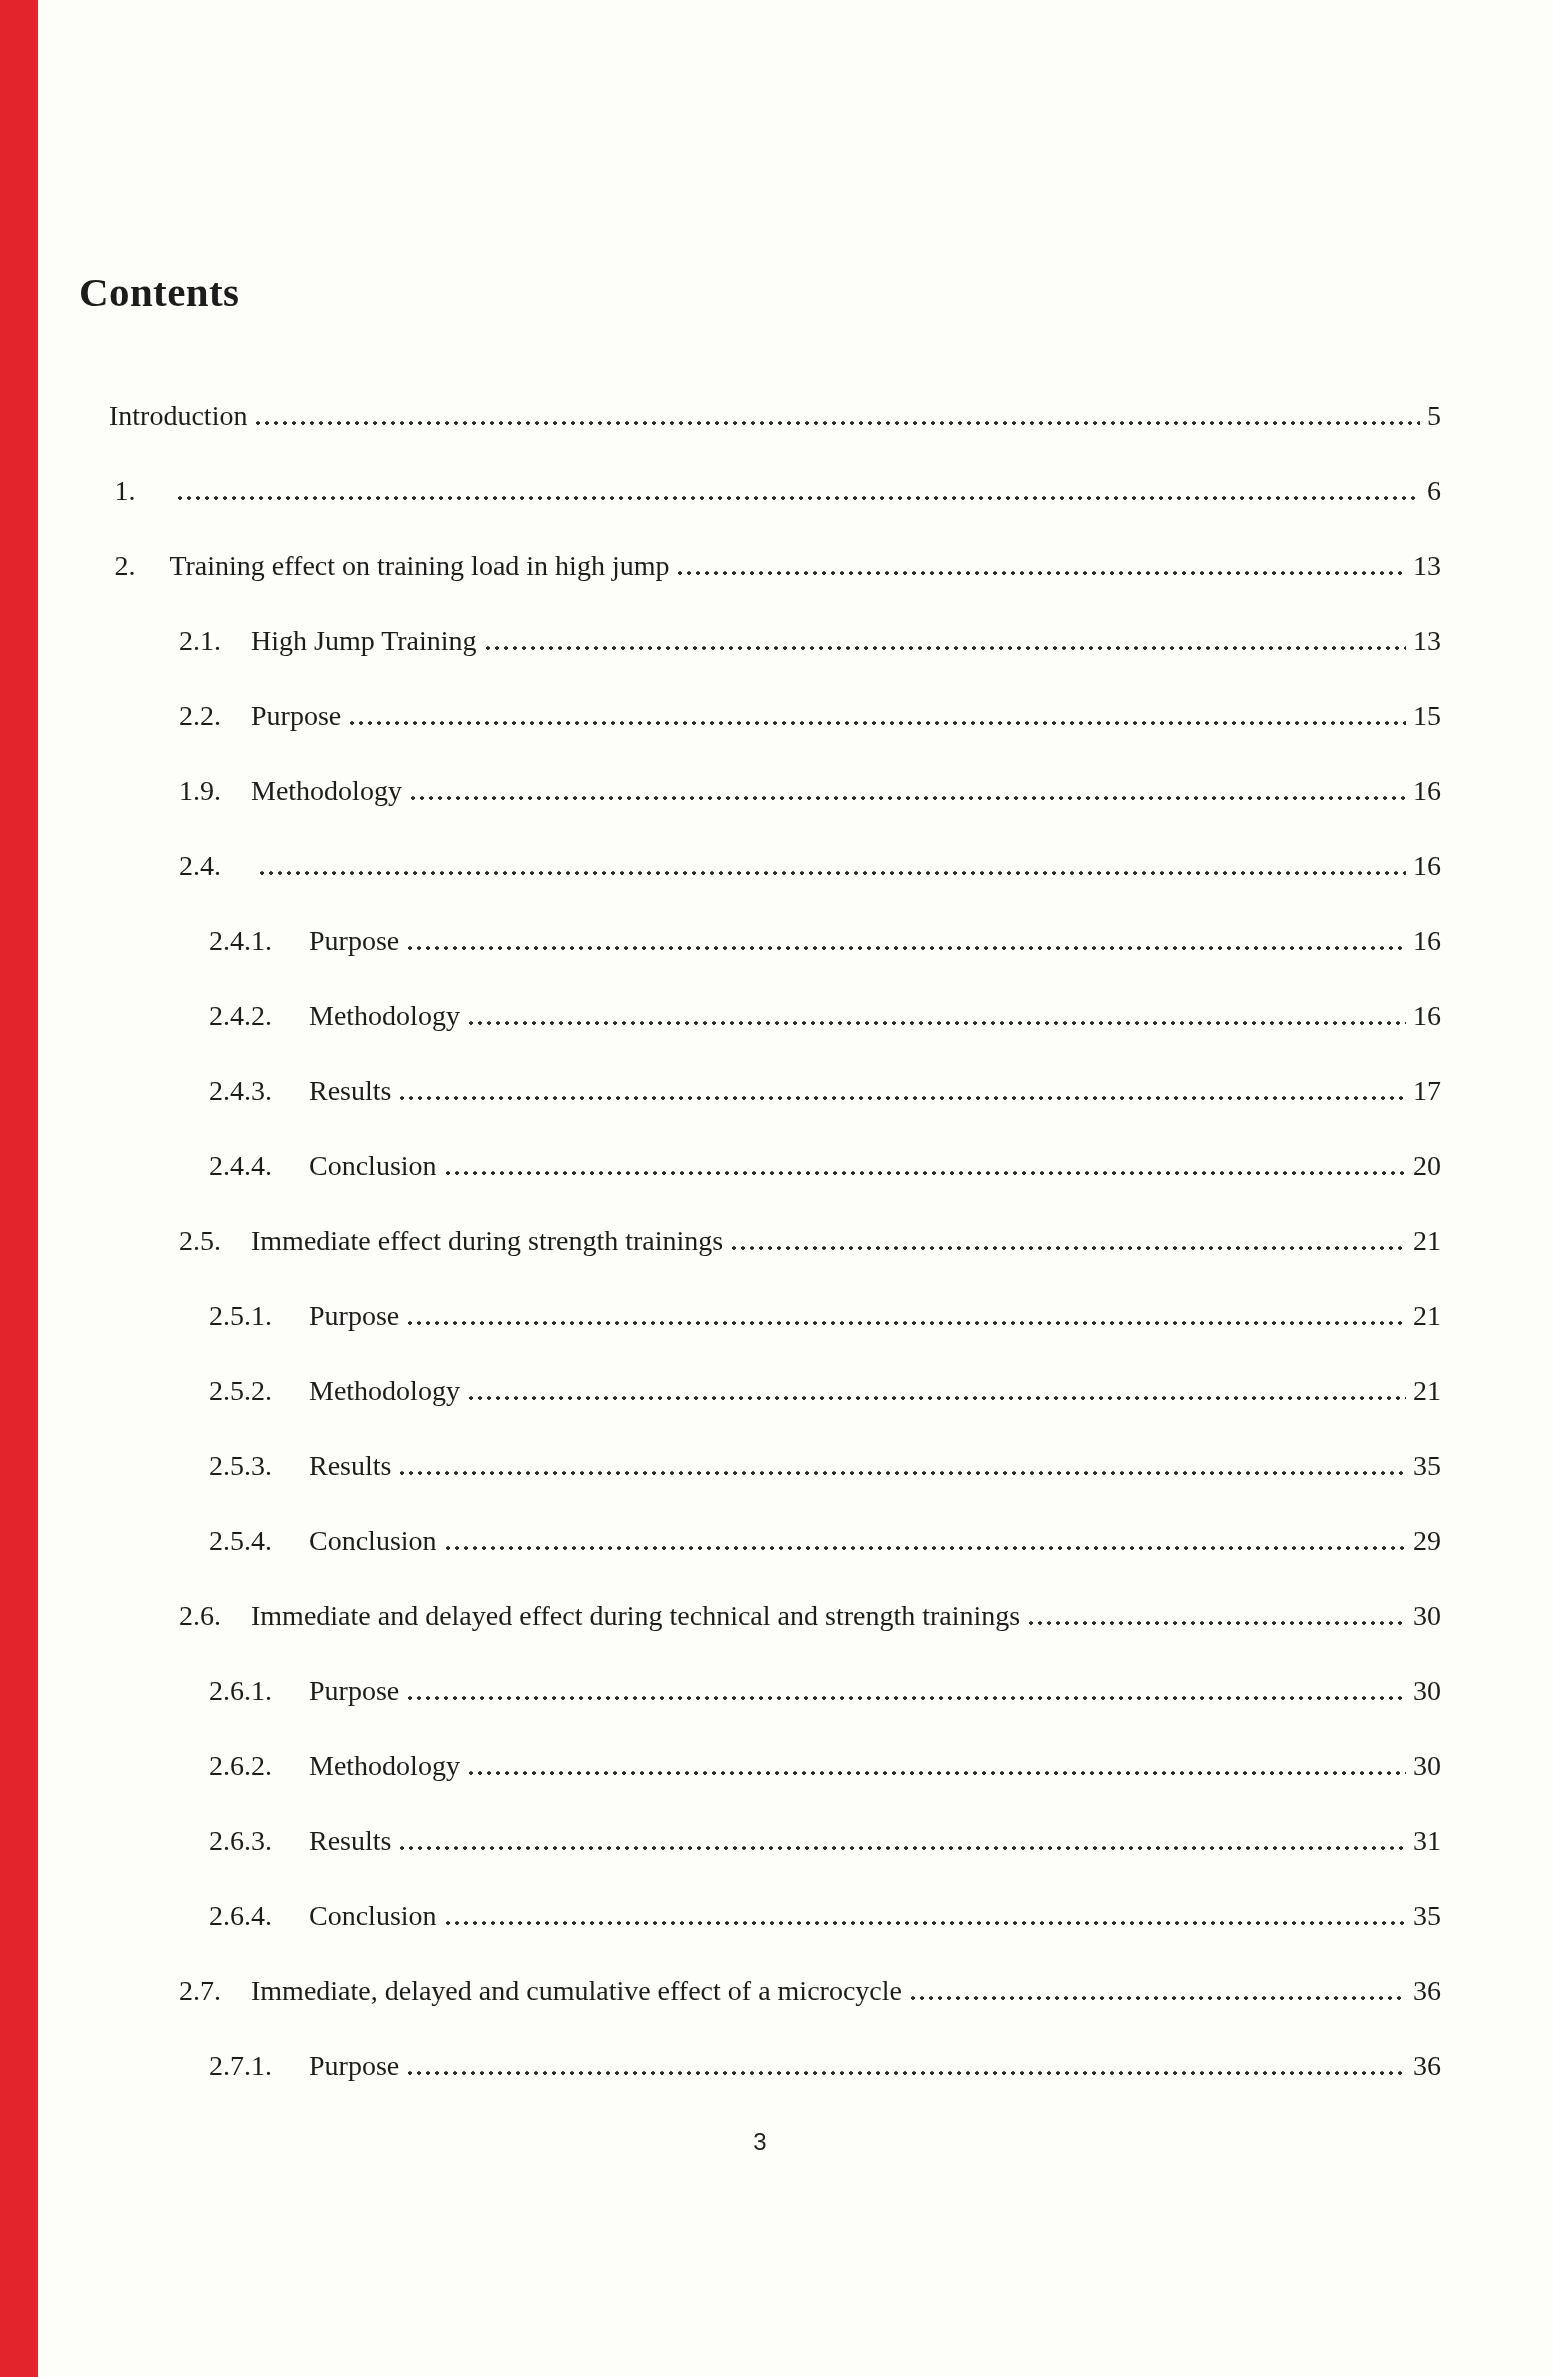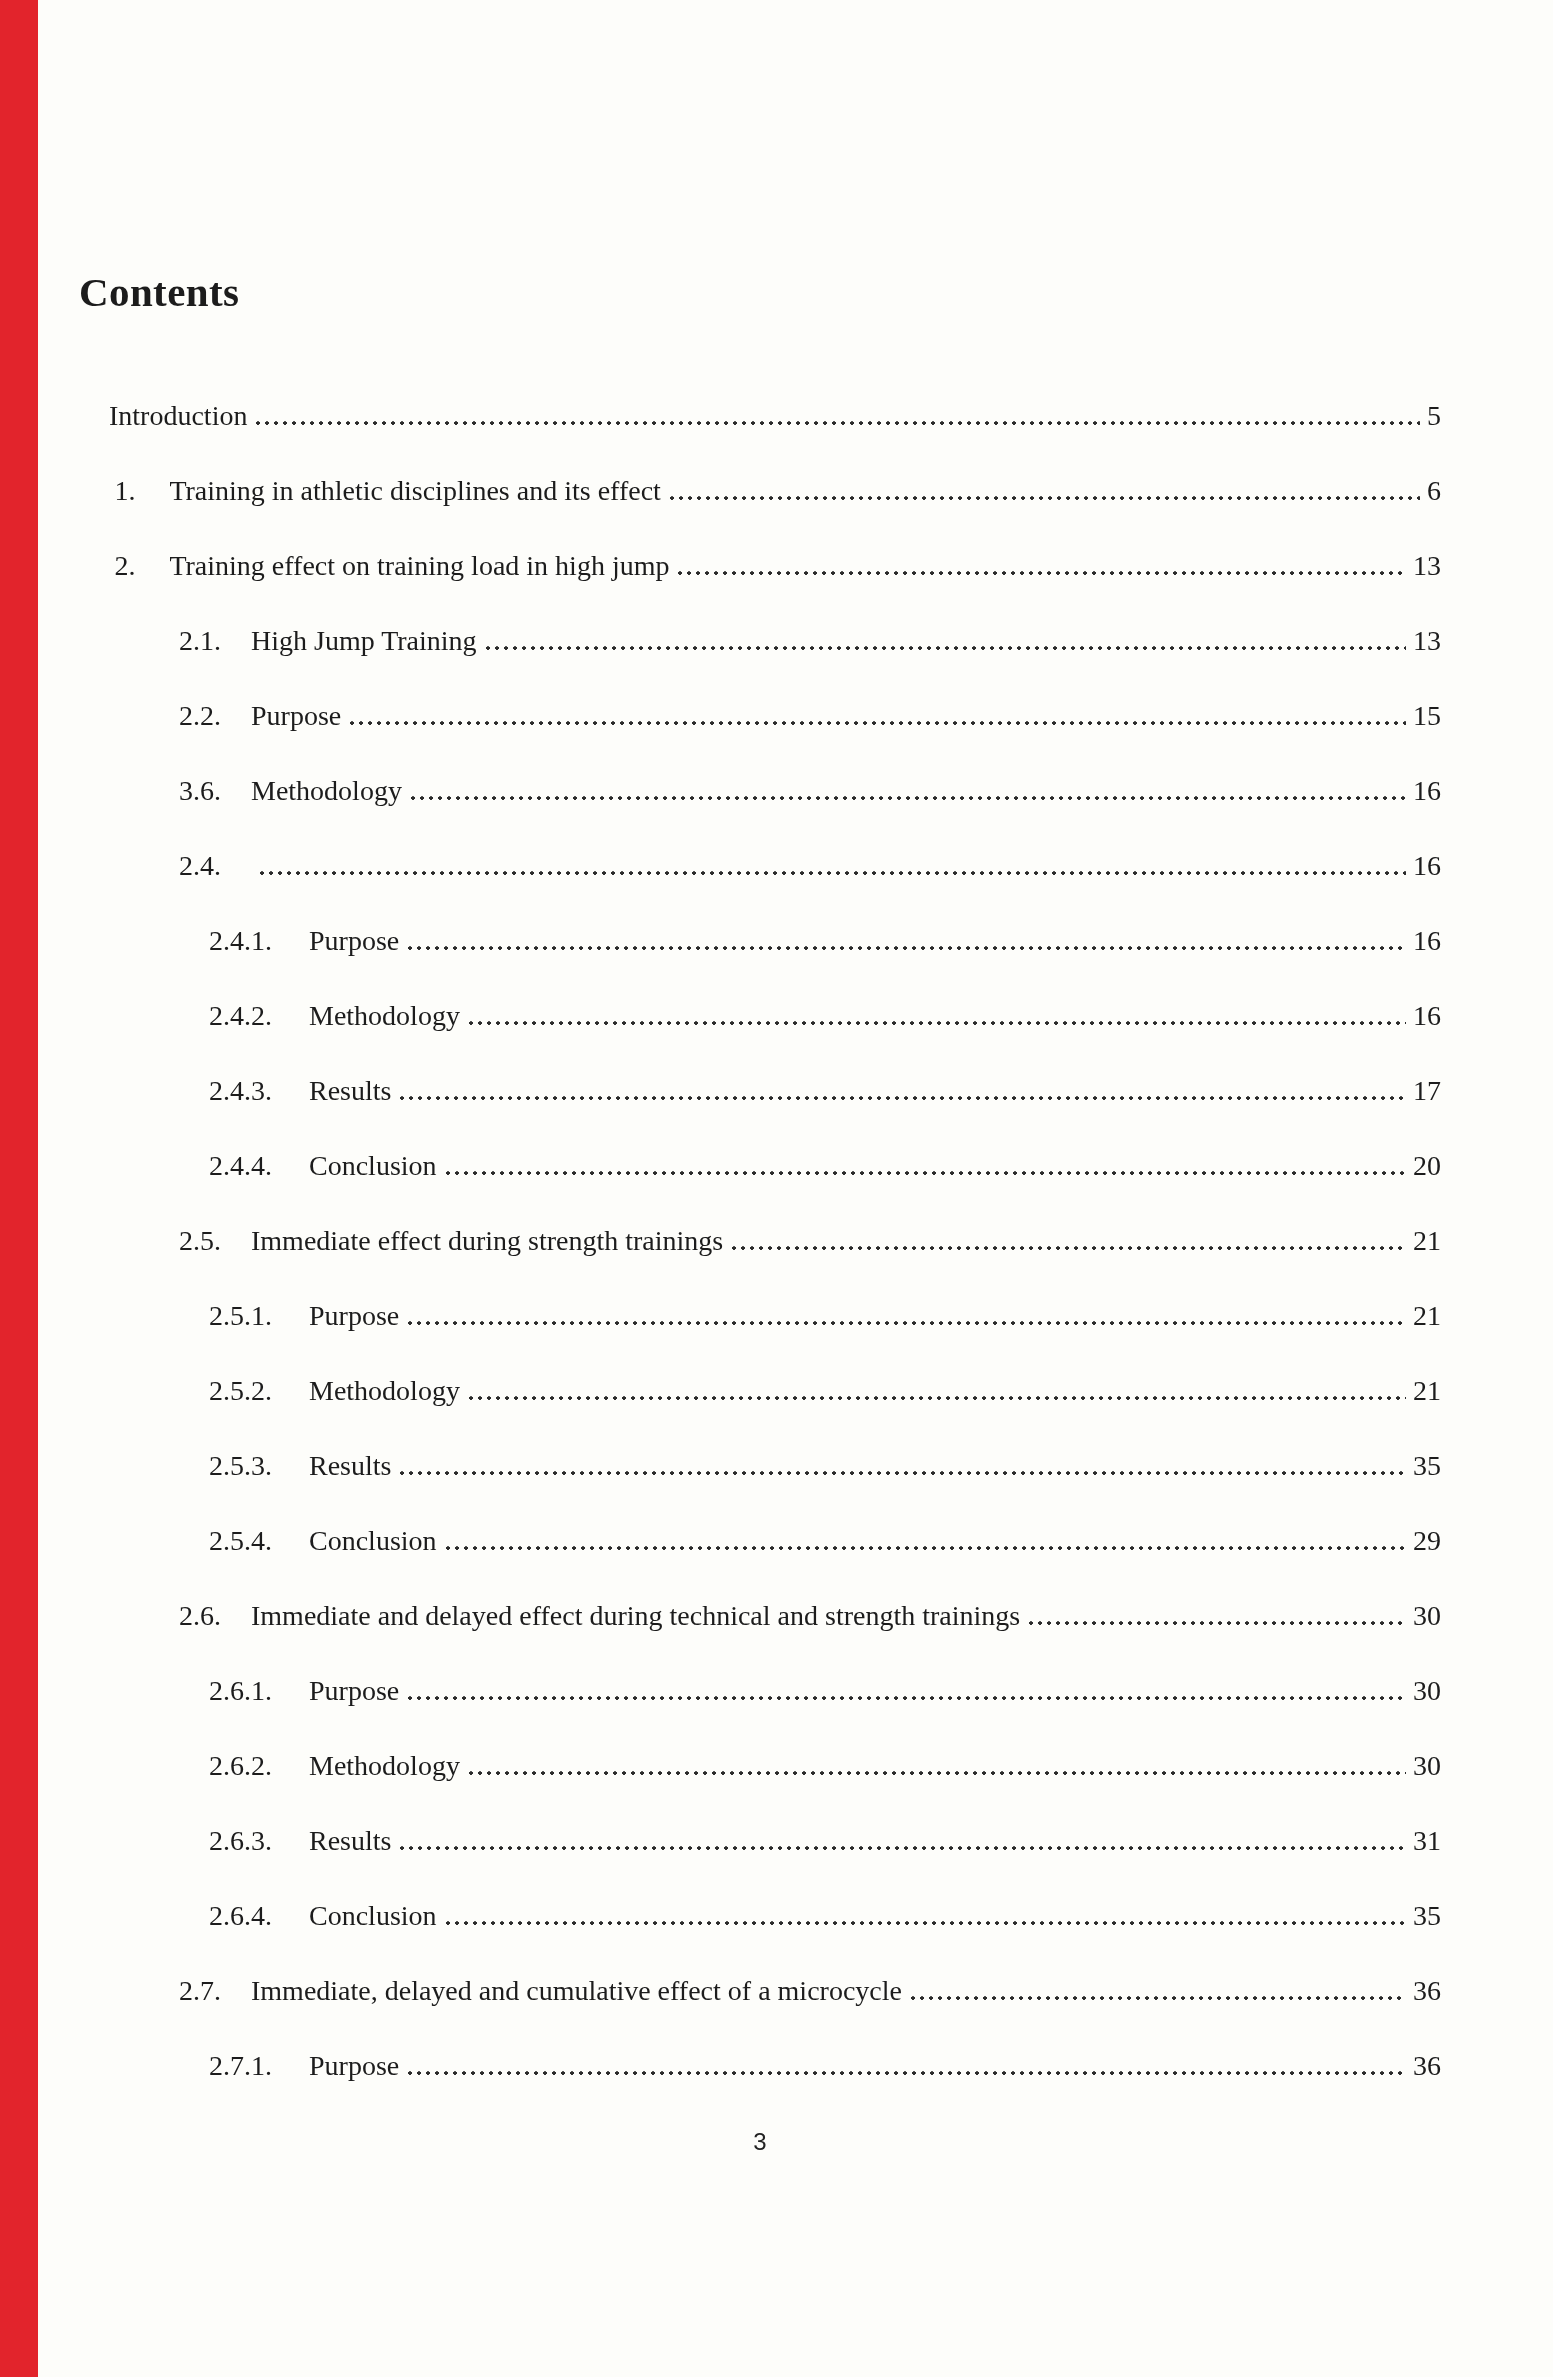--- a/index.html
+++ b/index.html
@@ -104,21 +104,20 @@
   <div class="toc">
   <div class="toc-entry level-0">
 
     <span class="toc-entry-label">Introduction</span>
     <span class="toc-leader"></span>
     <span class="toc-entry-page">5</span>
   </div>
 
   <div class="toc-entry level-1">
     <span class="toc-entry-number">1.</span>
-    <span class="toc-entry-label">Training in athletic disciplines and its effect</span>
     <span class="toc-leader"></span>
     <span class="toc-entry-page">6</span>
   </div>
 
   <div class="toc-entry level-1">
     <span class="toc-entry-number">2.</span>
     <span class="toc-entry-label">Training effect on training load in high jump</span>
     <span class="toc-leader"></span>
     <span class="toc-entry-page">13</span>
   </div>
@@ -131,21 +130,21 @@
   </div>
 
   <div class="toc-entry level-2">
     <span class="toc-entry-number">2.2.</span>
     <span class="toc-entry-label">Purpose</span>
     <span class="toc-leader"></span>
     <span class="toc-entry-page">15</span>
   </div>
 
   <div class="toc-entry level-2">
-    <span class="toc-entry-number">3.6.</span>
+    <span class="toc-entry-number">1.9.</span>
     <span class="toc-entry-label">Methodology</span>
     <span class="toc-leader"></span>
     <span class="toc-entry-page">16</span>
   </div>
 
   <div class="toc-entry level-2">
     <span class="toc-entry-number">2.4.</span>
     <span class="toc-leader"></span>
     <span class="toc-entry-page">16</span>
   </div>

